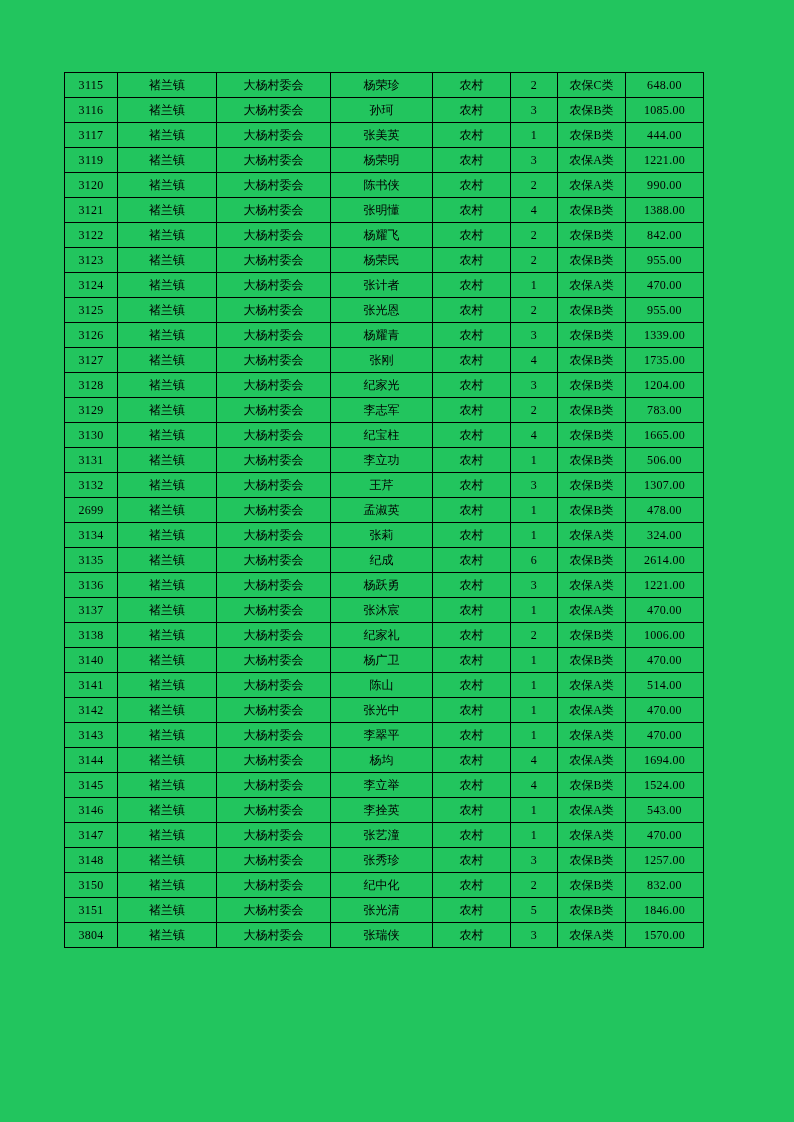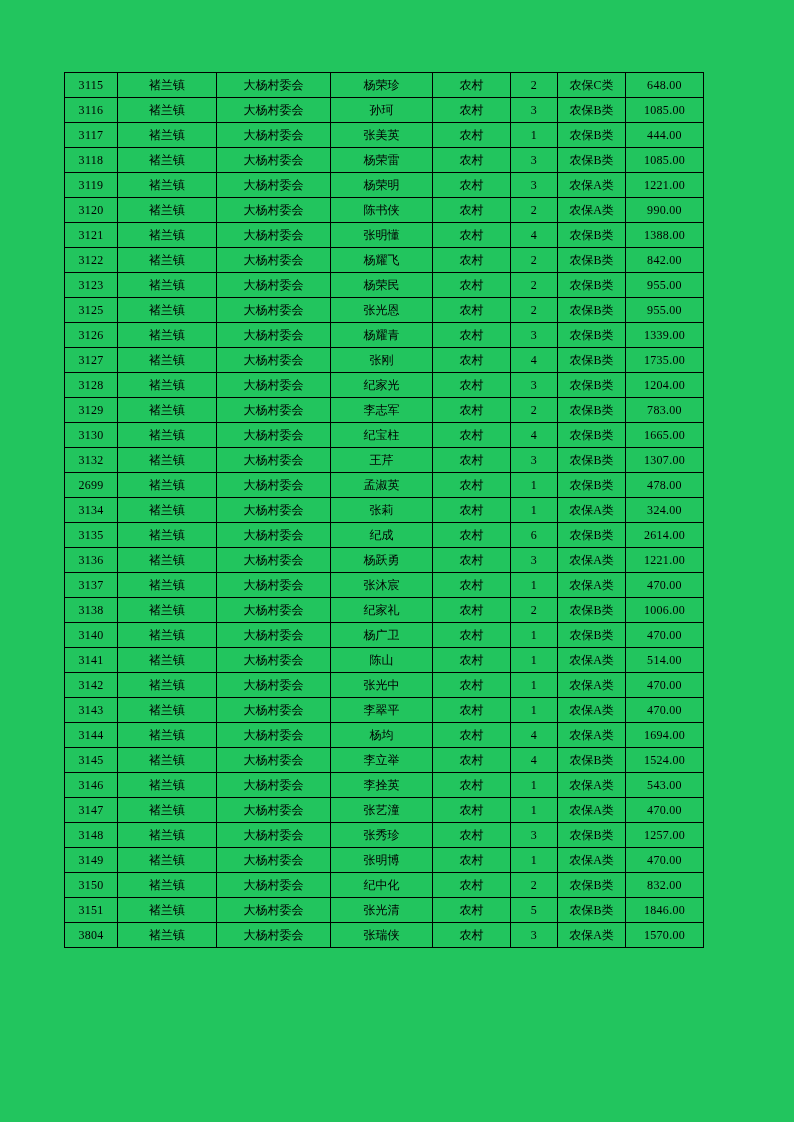--- a/index.html
+++ b/index.html
@@ -80,30 +80,20 @@
           <td class="num">3117</td>
           <td>褚兰镇</td>
           <td>大杨村委会</td>
           <td>张美英</td>
           <td>农村</td>
           <td class="num">1</td>
           <td>农保B类</td>
           <td class="num">444.00</td>
         </tr>
         <tr>
-          <td class="num">3118</td>
-          <td>褚兰镇</td>
-          <td>大杨村委会</td>
-          <td>杨荣雷</td>
-          <td>农村</td>
-          <td class="num">3</td>
-          <td>农保B类</td>
-          <td class="num">1085.00</td>
-        </tr>
-        <tr>
           <td class="num">3119</td>
           <td>褚兰镇</td>
           <td>大杨村委会</td>
           <td>杨荣明</td>
           <td>农村</td>
           <td class="num">3</td>
           <td>农保A类</td>
           <td class="num">1221.00</td>
         </tr>
         <tr>
@@ -140,20 +130,30 @@
           <td class="num">3123</td>
           <td>褚兰镇</td>
           <td>大杨村委会</td>
           <td>杨荣民</td>
           <td>农村</td>
           <td class="num">2</td>
           <td>农保B类</td>
           <td class="num">955.00</td>
         </tr>
         <tr>
+          <td class="num">3124</td>
+          <td>褚兰镇</td>
+          <td>大杨村委会</td>
+          <td>张计者</td>
+          <td>农村</td>
+          <td class="num">1</td>
+          <td>农保A类</td>
+          <td class="num">470.00</td>
+        </tr>
+        <tr>
           <td class="num">3125</td>
           <td>褚兰镇</td>
           <td>大杨村委会</td>
           <td>张光恩</td>
           <td>农村</td>
           <td class="num">2</td>
           <td>农保B类</td>
           <td class="num">955.00</td>
         </tr>
         <tr>
@@ -200,20 +200,30 @@
           <td class="num">3130</td>
           <td>褚兰镇</td>
           <td>大杨村委会</td>
           <td>纪宝柱</td>
           <td>农村</td>
           <td class="num">4</td>
           <td>农保B类</td>
           <td class="num">1665.00</td>
         </tr>
         <tr>
+          <td class="num">3131</td>
+          <td>褚兰镇</td>
+          <td>大杨村委会</td>
+          <td>李立功</td>
+          <td>农村</td>
+          <td class="num">1</td>
+          <td>农保B类</td>
+          <td class="num">506.00</td>
+        </tr>
+        <tr>
           <td class="num">3132</td>
           <td>褚兰镇</td>
           <td>大杨村委会</td>
           <td>王芹</td>
           <td>农村</td>
           <td class="num">3</td>
           <td>农保B类</td>
           <td class="num">1307.00</td>
         </tr>
         <tr>
@@ -358,30 +368,20 @@
         </tr>
         <tr>
           <td class="num">3148</td>
           <td>褚兰镇</td>
           <td>大杨村委会</td>
           <td>张秀珍</td>
           <td>农村</td>
           <td class="num">3</td>
           <td>农保B类</td>
           <td class="num">1257.00</td>
-        </tr>
-        <tr>
-          <td class="num">3149</td>
-          <td>褚兰镇</td>
-          <td>大杨村委会</td>
-          <td>张明博</td>
-          <td>农村</td>
-          <td class="num">1</td>
-          <td>农保A类</td>
-          <td class="num">470.00</td>
         </tr>
         <tr>
           <td class="num">3150</td>
           <td>褚兰镇</td>
           <td>大杨村委会</td>
           <td>纪中化</td>
           <td>农村</td>
           <td class="num">2</td>
           <td>农保B类</td>
           <td class="num">832.00</td>

